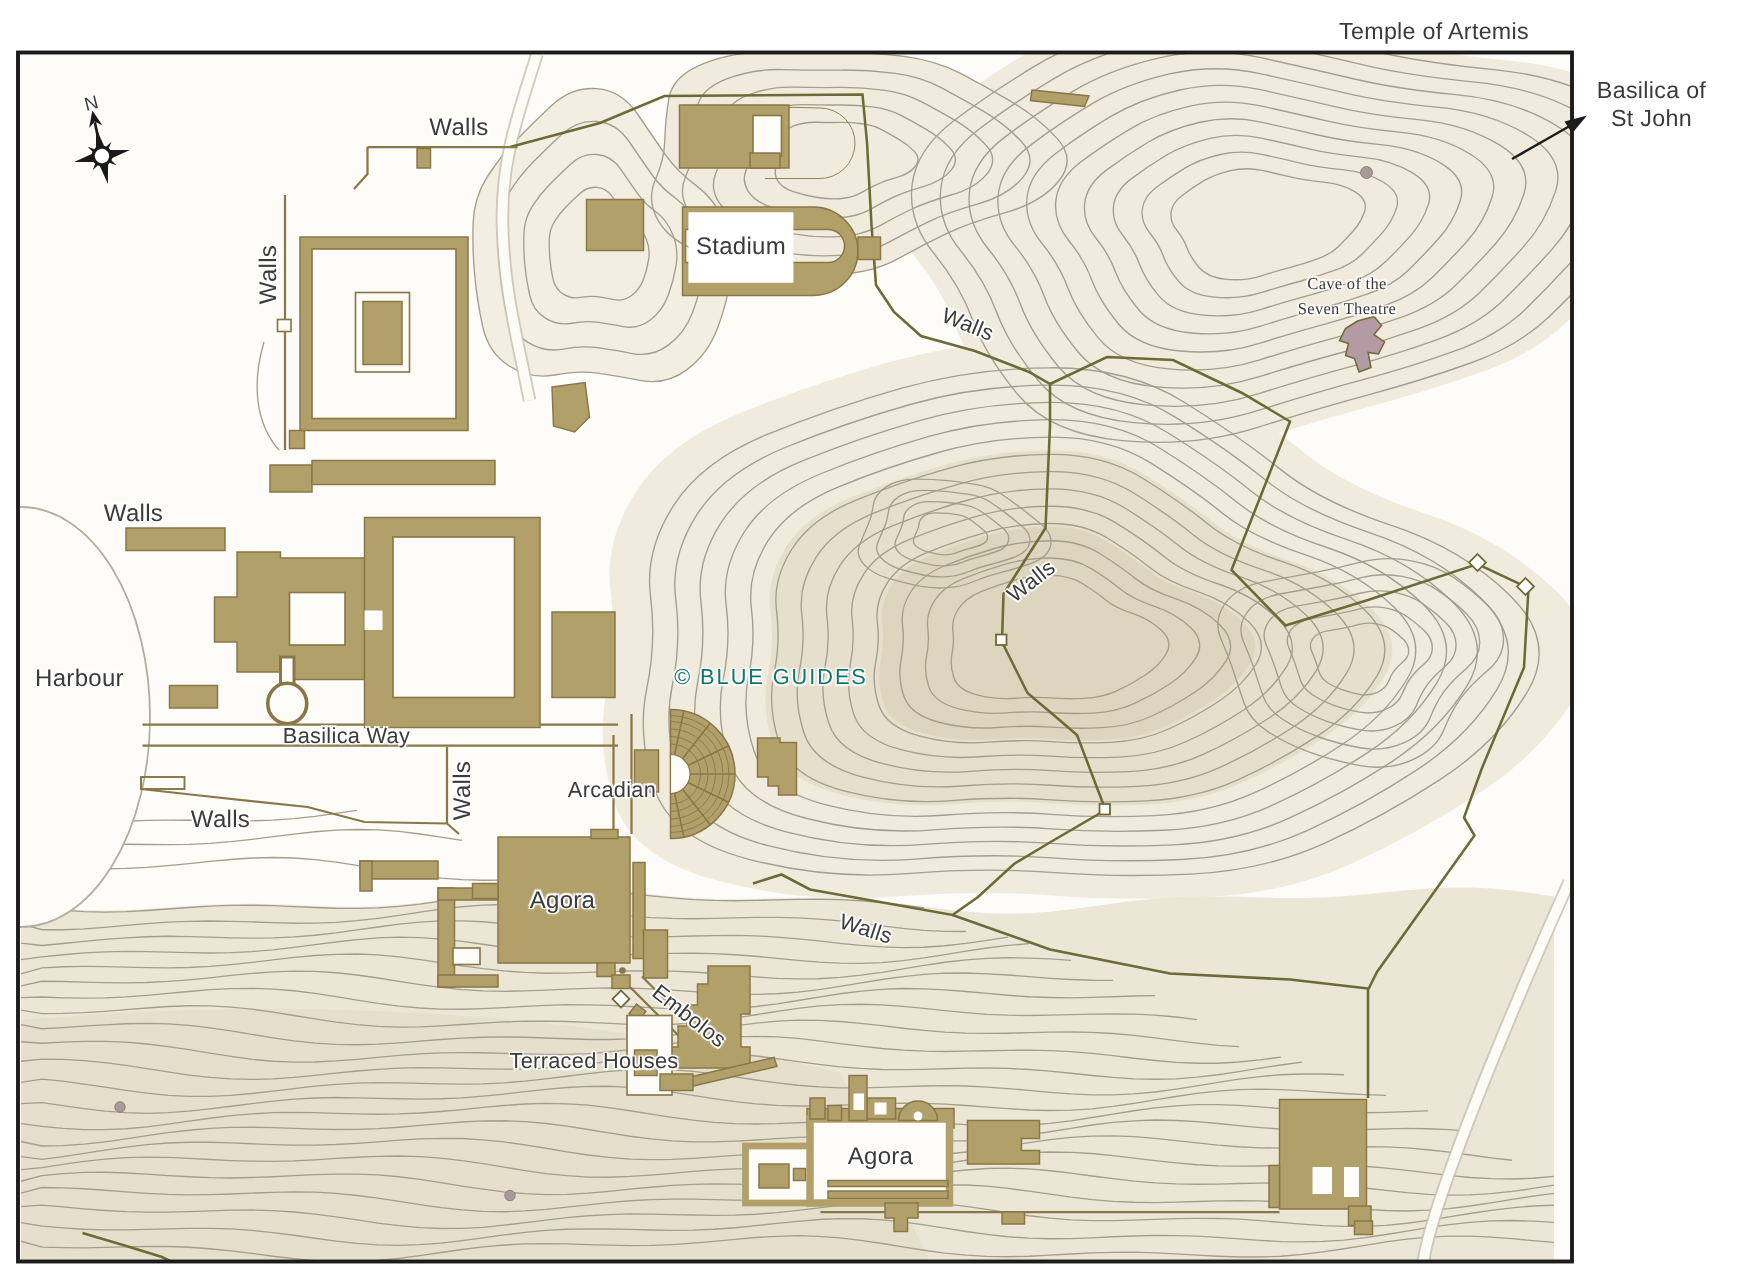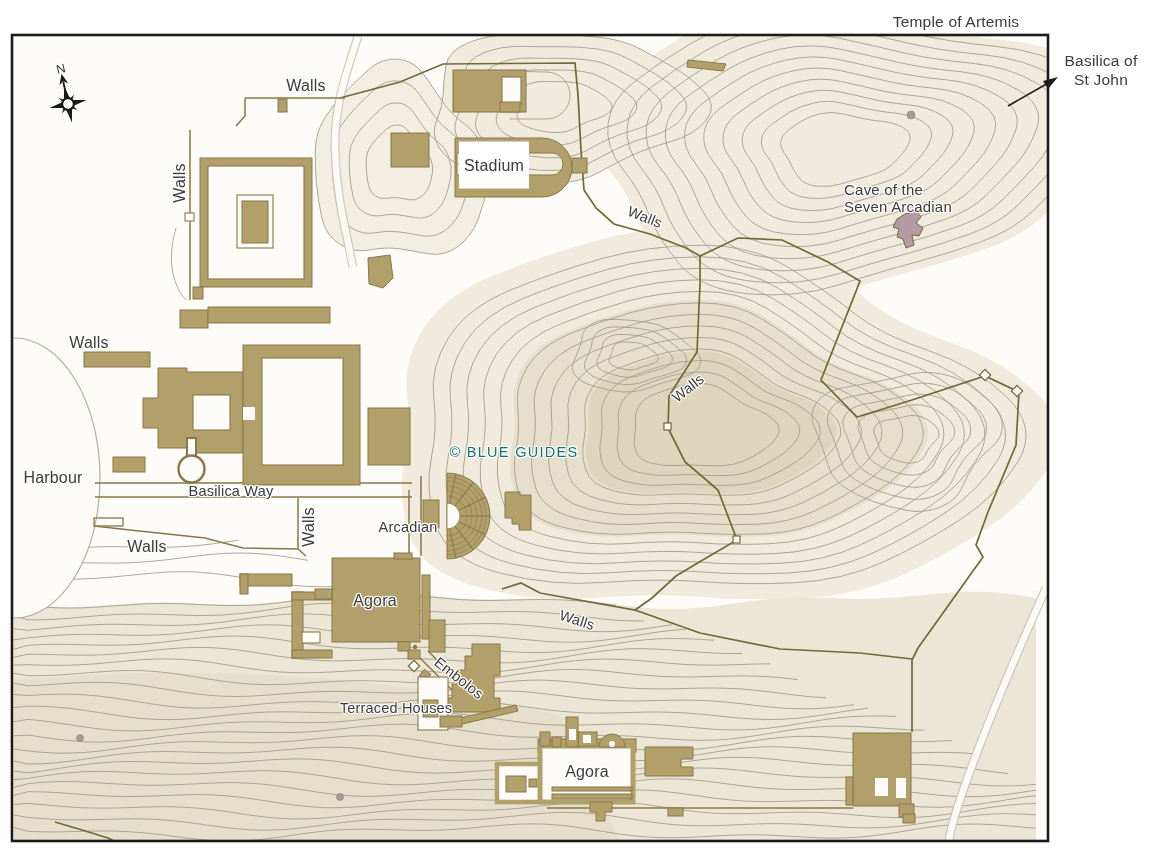--- a/index.html
+++ b/index.html
@@ -17,21 +17,21 @@
   .tr{stroke:var(--building-outline,#8a7748);stroke-width:1.1;}
   .road-c{fill:none;stroke:var(--road-casing,#c9c3b3);stroke-width:9;opacity:.85;}
   .road-f{fill:none;stroke:#fcfbf6;stroke-width:6.5;}
   #labels{position:absolute;left:0;top:0;width:100%;height:100%;}
   .lbl{position:absolute;transform:translate(-50%,-50%);white-space:nowrap;
        color:var(--label-text,#3b3b3b);font-size:14.5px;letter-spacing:.2px;
        text-shadow:-1px -1px 0 #fff,1px -1px 0 #fff,-1px 1px 0 #fff,1px 1px 0 #fff,0 0 2px #fff,0 0 3px #fff;}
   .r-90{transform:translate(-50%,-50%) rotate(-90deg);}
   .big{font-size:16px;}
   .boxed{background:#fff;padding:14px 5px;line-height:19px;text-shadow:none;}
-  .two-line{line-height:16.5px;font-size:15px;}
+  .two-line{text-align:center;line-height:16.5px;font-size:11px;font-family:Liberation Serif, serif;}
   .outside{font-size:15.5px;text-shadow:none;text-align:center;}
 </style>
 </head>
 <body>
 
 <div id="stage">
 
 <svg id="map-svg" width="1159" height="856" viewBox="0 0 1159 856">
   <defs>
     <clipPath id="clip-map">
@@ -313,23 +313,23 @@
   <div class="lbl big" style="left:89px;top:343px;">Walls</div>
   <div class="lbl big" style="left:147px;top:547px;">Walls</div>
   <div class="lbl big r-90" style="left:309px;top:527px;">Walls</div>
   <div class="lbl" style="left:645px;top:217px;transform:translate(-50%,-50%) rotate(22deg);">Walls</div>
   <div class="lbl" style="left:688px;top:388px;transform:translate(-50%,-50%) rotate(-38deg);">Walls</div>
   <div class="lbl" style="left:577px;top:620px;transform:translate(-50%,-50%) rotate(18deg);">Walls</div>
 
   <div class="lbl big boxed" style="left:494px;top:165px;">Stadium</div>
   <div class="lbl two-line" style="left:898px;top:198px;">
     <div>Cave of the</div>
-    <div>Seven Arcadian</div>
+    <div>Seven Theatre</div>
   </div>
-  <div class="lbl big" style="left:53px;top:478px;">Harbour</div>
+  <div class="lbl big" style="left:53px;top:453px;">Harbour</div>
   <div class="lbl" style="left:231px;top:491px;">Basilica Way</div>
   <div class="lbl" style="left:514px;top:452px;letter-spacing:1.3px;color:#0f766e;">© BLUE GUIDES</div>
   <div class="lbl" style="left:408px;top:527px;">Arcadian</div>
   <div class="lbl big" style="left:375px;top:601px;">Agora</div>
   <div class="lbl" style="left:459px;top:678px;transform:translate(-50%,-50%) rotate(38deg);">Embolos</div>
   <div class="lbl" style="left:396px;top:708px;">Terraced Houses</div>
   <div class="lbl big" style="left:587px;top:772px;">Agora</div>
 </div>
 
 </div>

